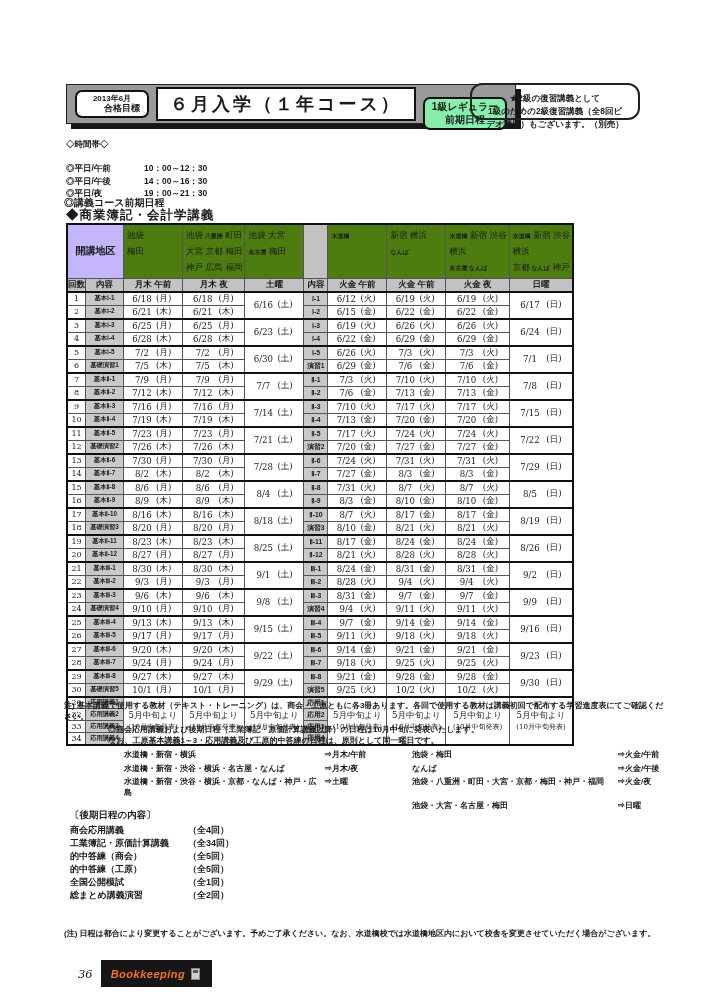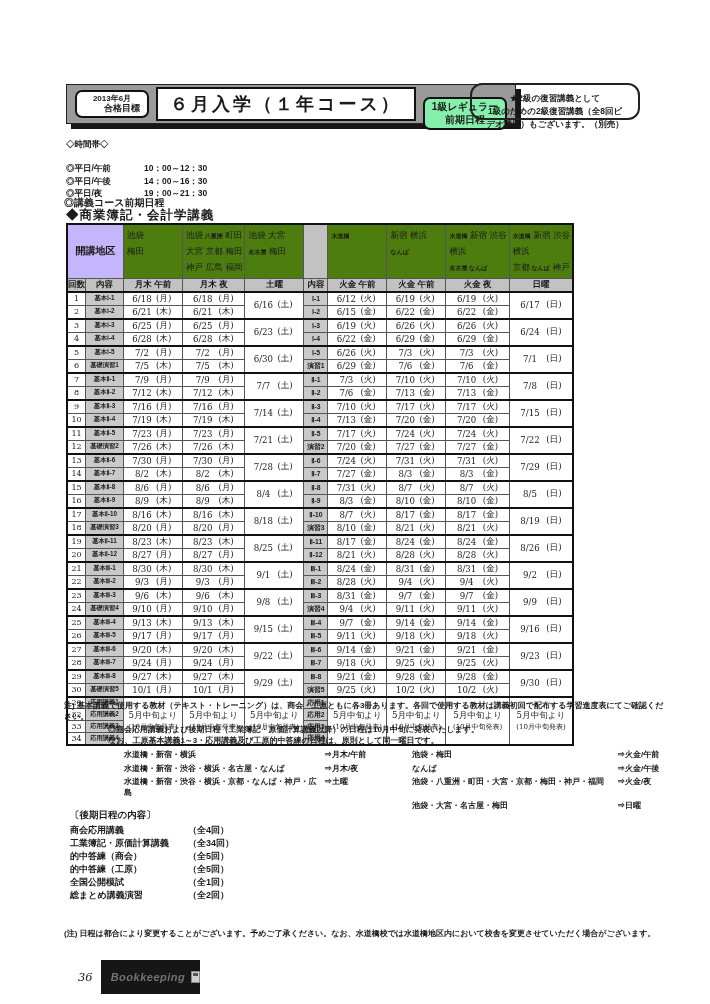--- a/index.html
+++ b/index.html
@@ -60,21 +60,21 @@
   .assign-grid { margin-top:3px; margin-left:16px; display:grid; grid-template-columns:200px 88px 205px 70px; row-gap:2px; font-size:8px; font-weight:bold; }
   .late { position:absolute; left:70px; top:808px; font-size:9px; font-weight:bold; line-height:1.45; }
   .late-title { font-size:9.5px; margin-bottom:2px; }
   .late-row { display:flex; }
   .late-row .nm { width:118px; }
   .note2 { position:absolute; left:64px; top:928px; width:620px; font-size:8px; font-weight:bold; }
 
   
   .footer { position:absolute; left:78px; top:960px; display:flex; align-items:center; gap:8px; }
   .pageno { font-size:11.5px; font-style:italic; font-family:"DejaVu Serif", serif; }
-  .brand { background:#161616; color:#737373; display:flex; align-items:center; gap:6px; padding:2px 0 2px 10px; height:34px; }
+  .brand { background:#161616; color:#f97316; display:flex; align-items:center; gap:6px; padding:2px 12px 2px 10px; height:27px; }
   .brand .bk { font-size:11px; font-style:italic; font-weight:bold; letter-spacing:0.5px; font-family:"Liberation Sans", sans-serif; }
   .calc { width:9px; height:12px; background:#cfcfcf; border:1px solid #888; display:inline-block; position:relative; }
   .calc::before { content:""; position:absolute; left:1px; top:1px; right:1px; height:3px; background:#555; }
 </style>
 </head>
 <body>
 
 <div class="page">
 
   <div class="banner">

